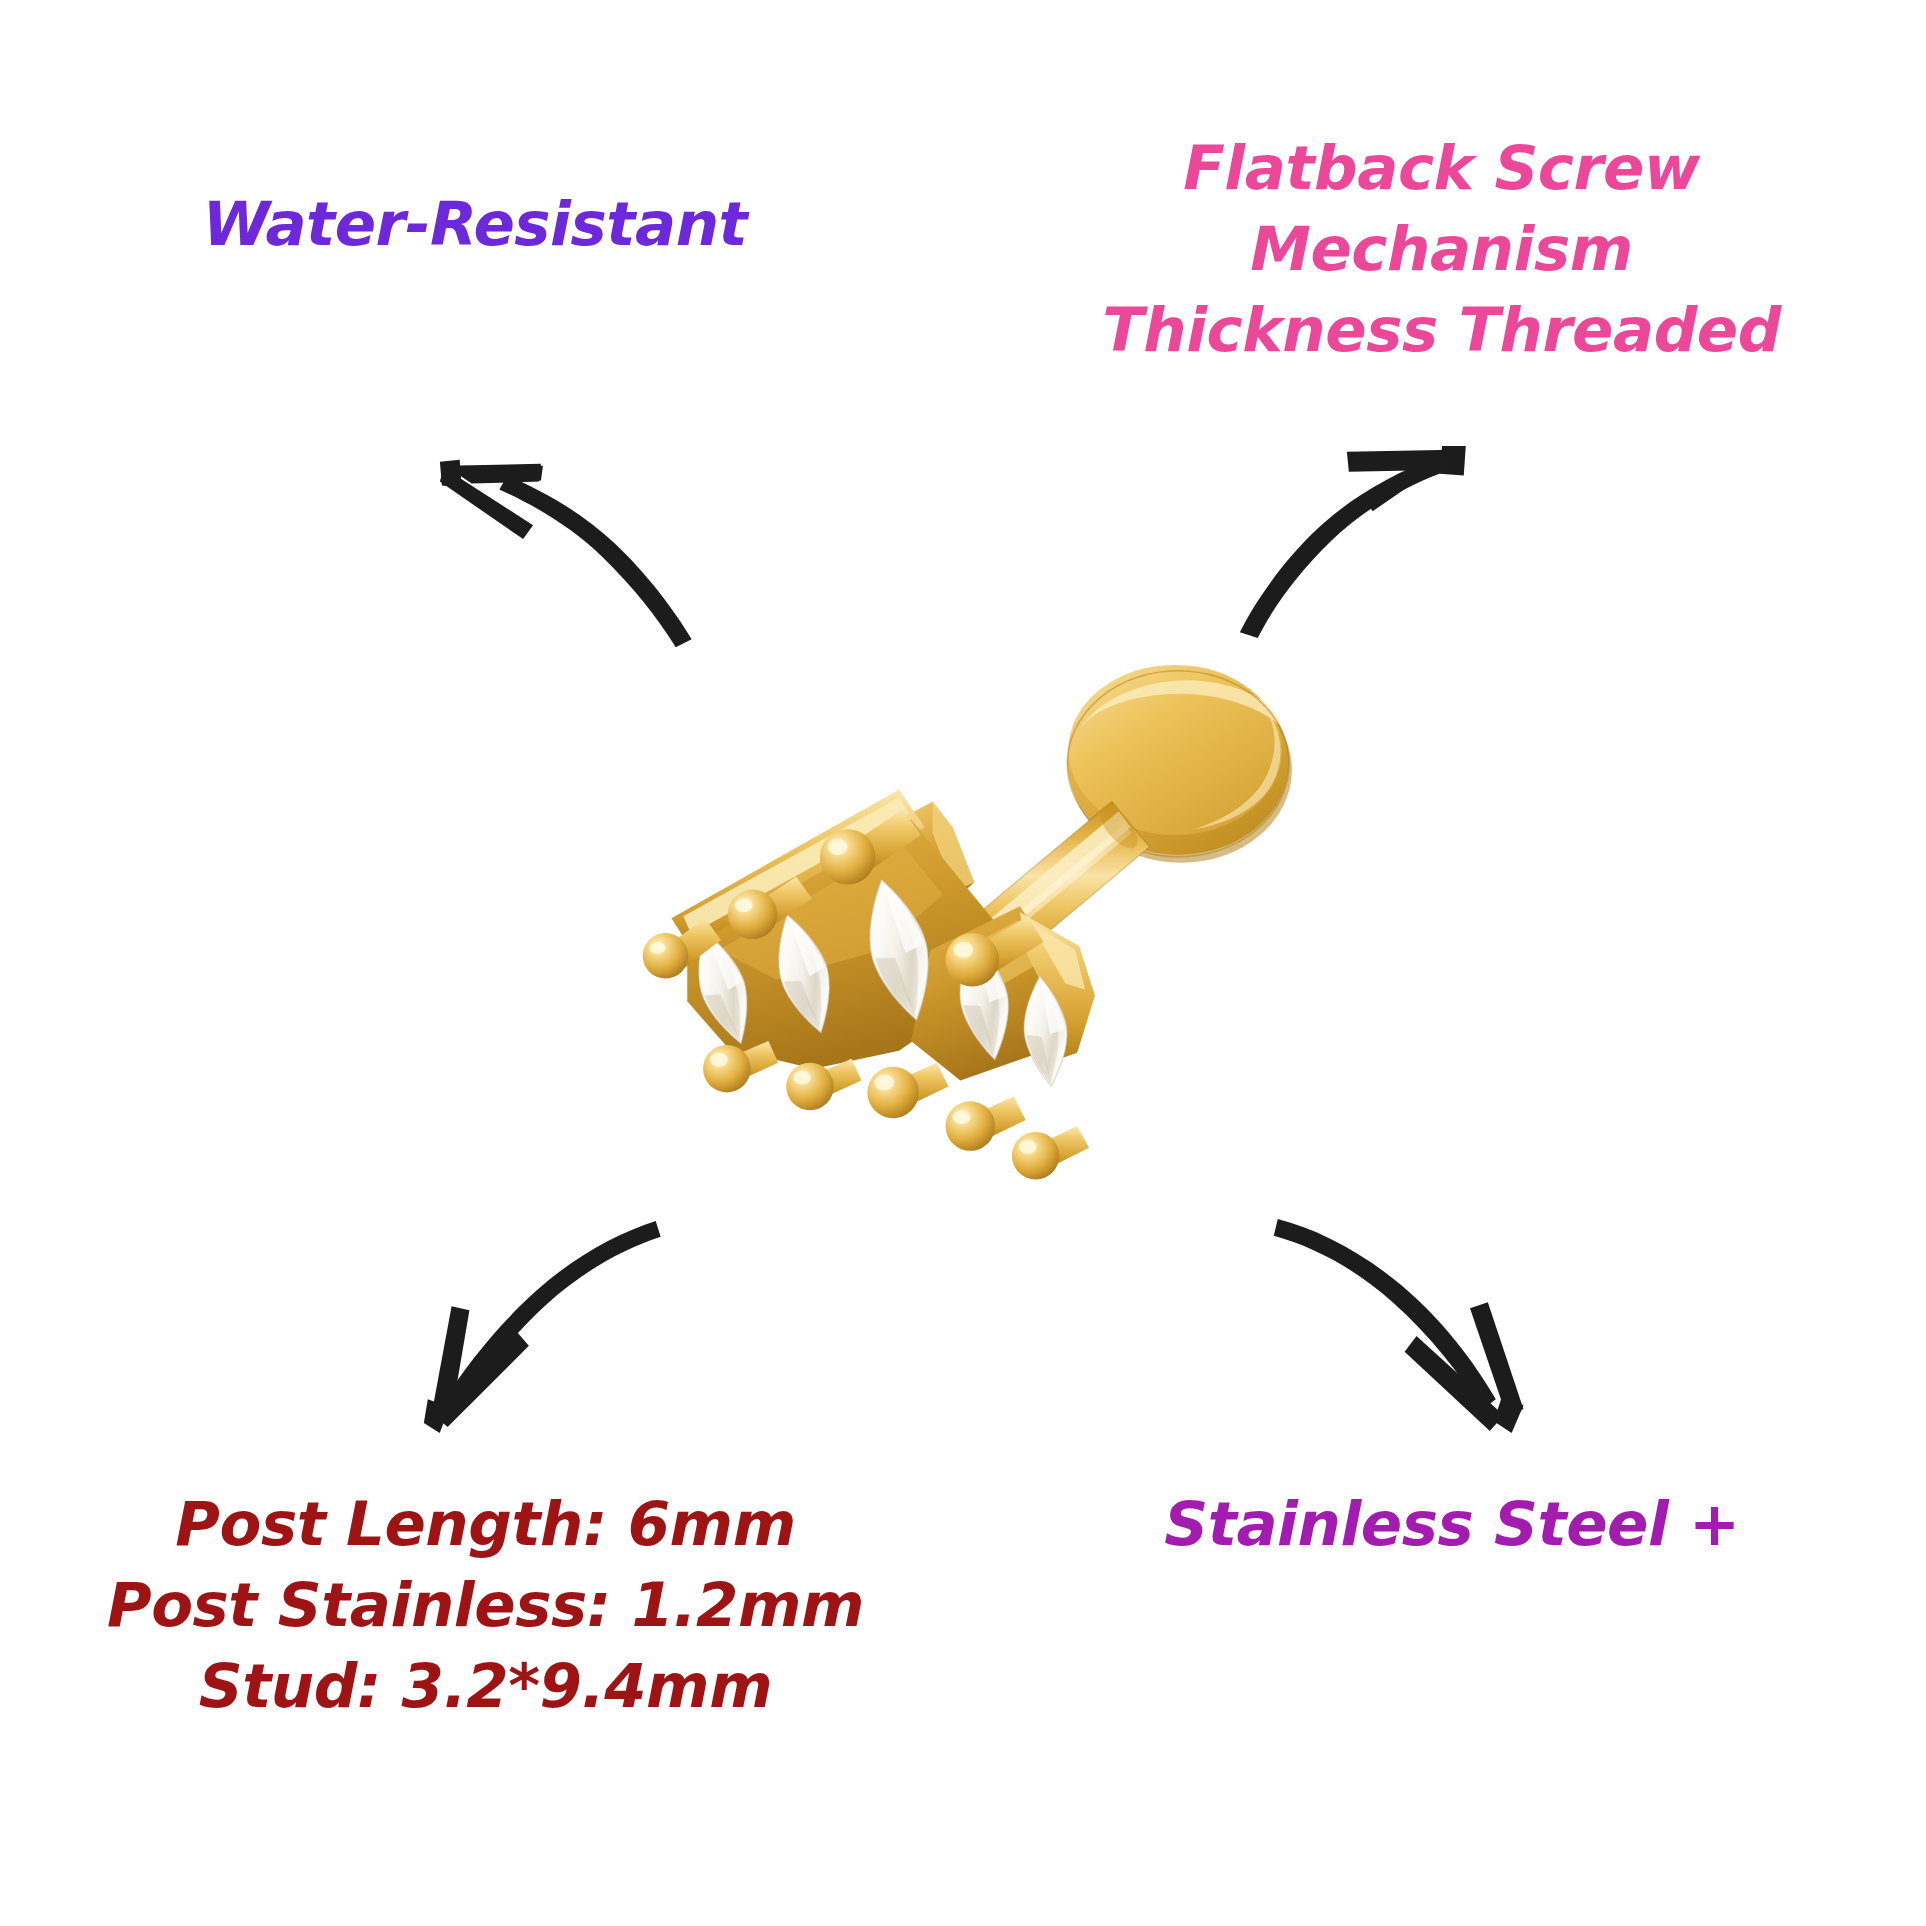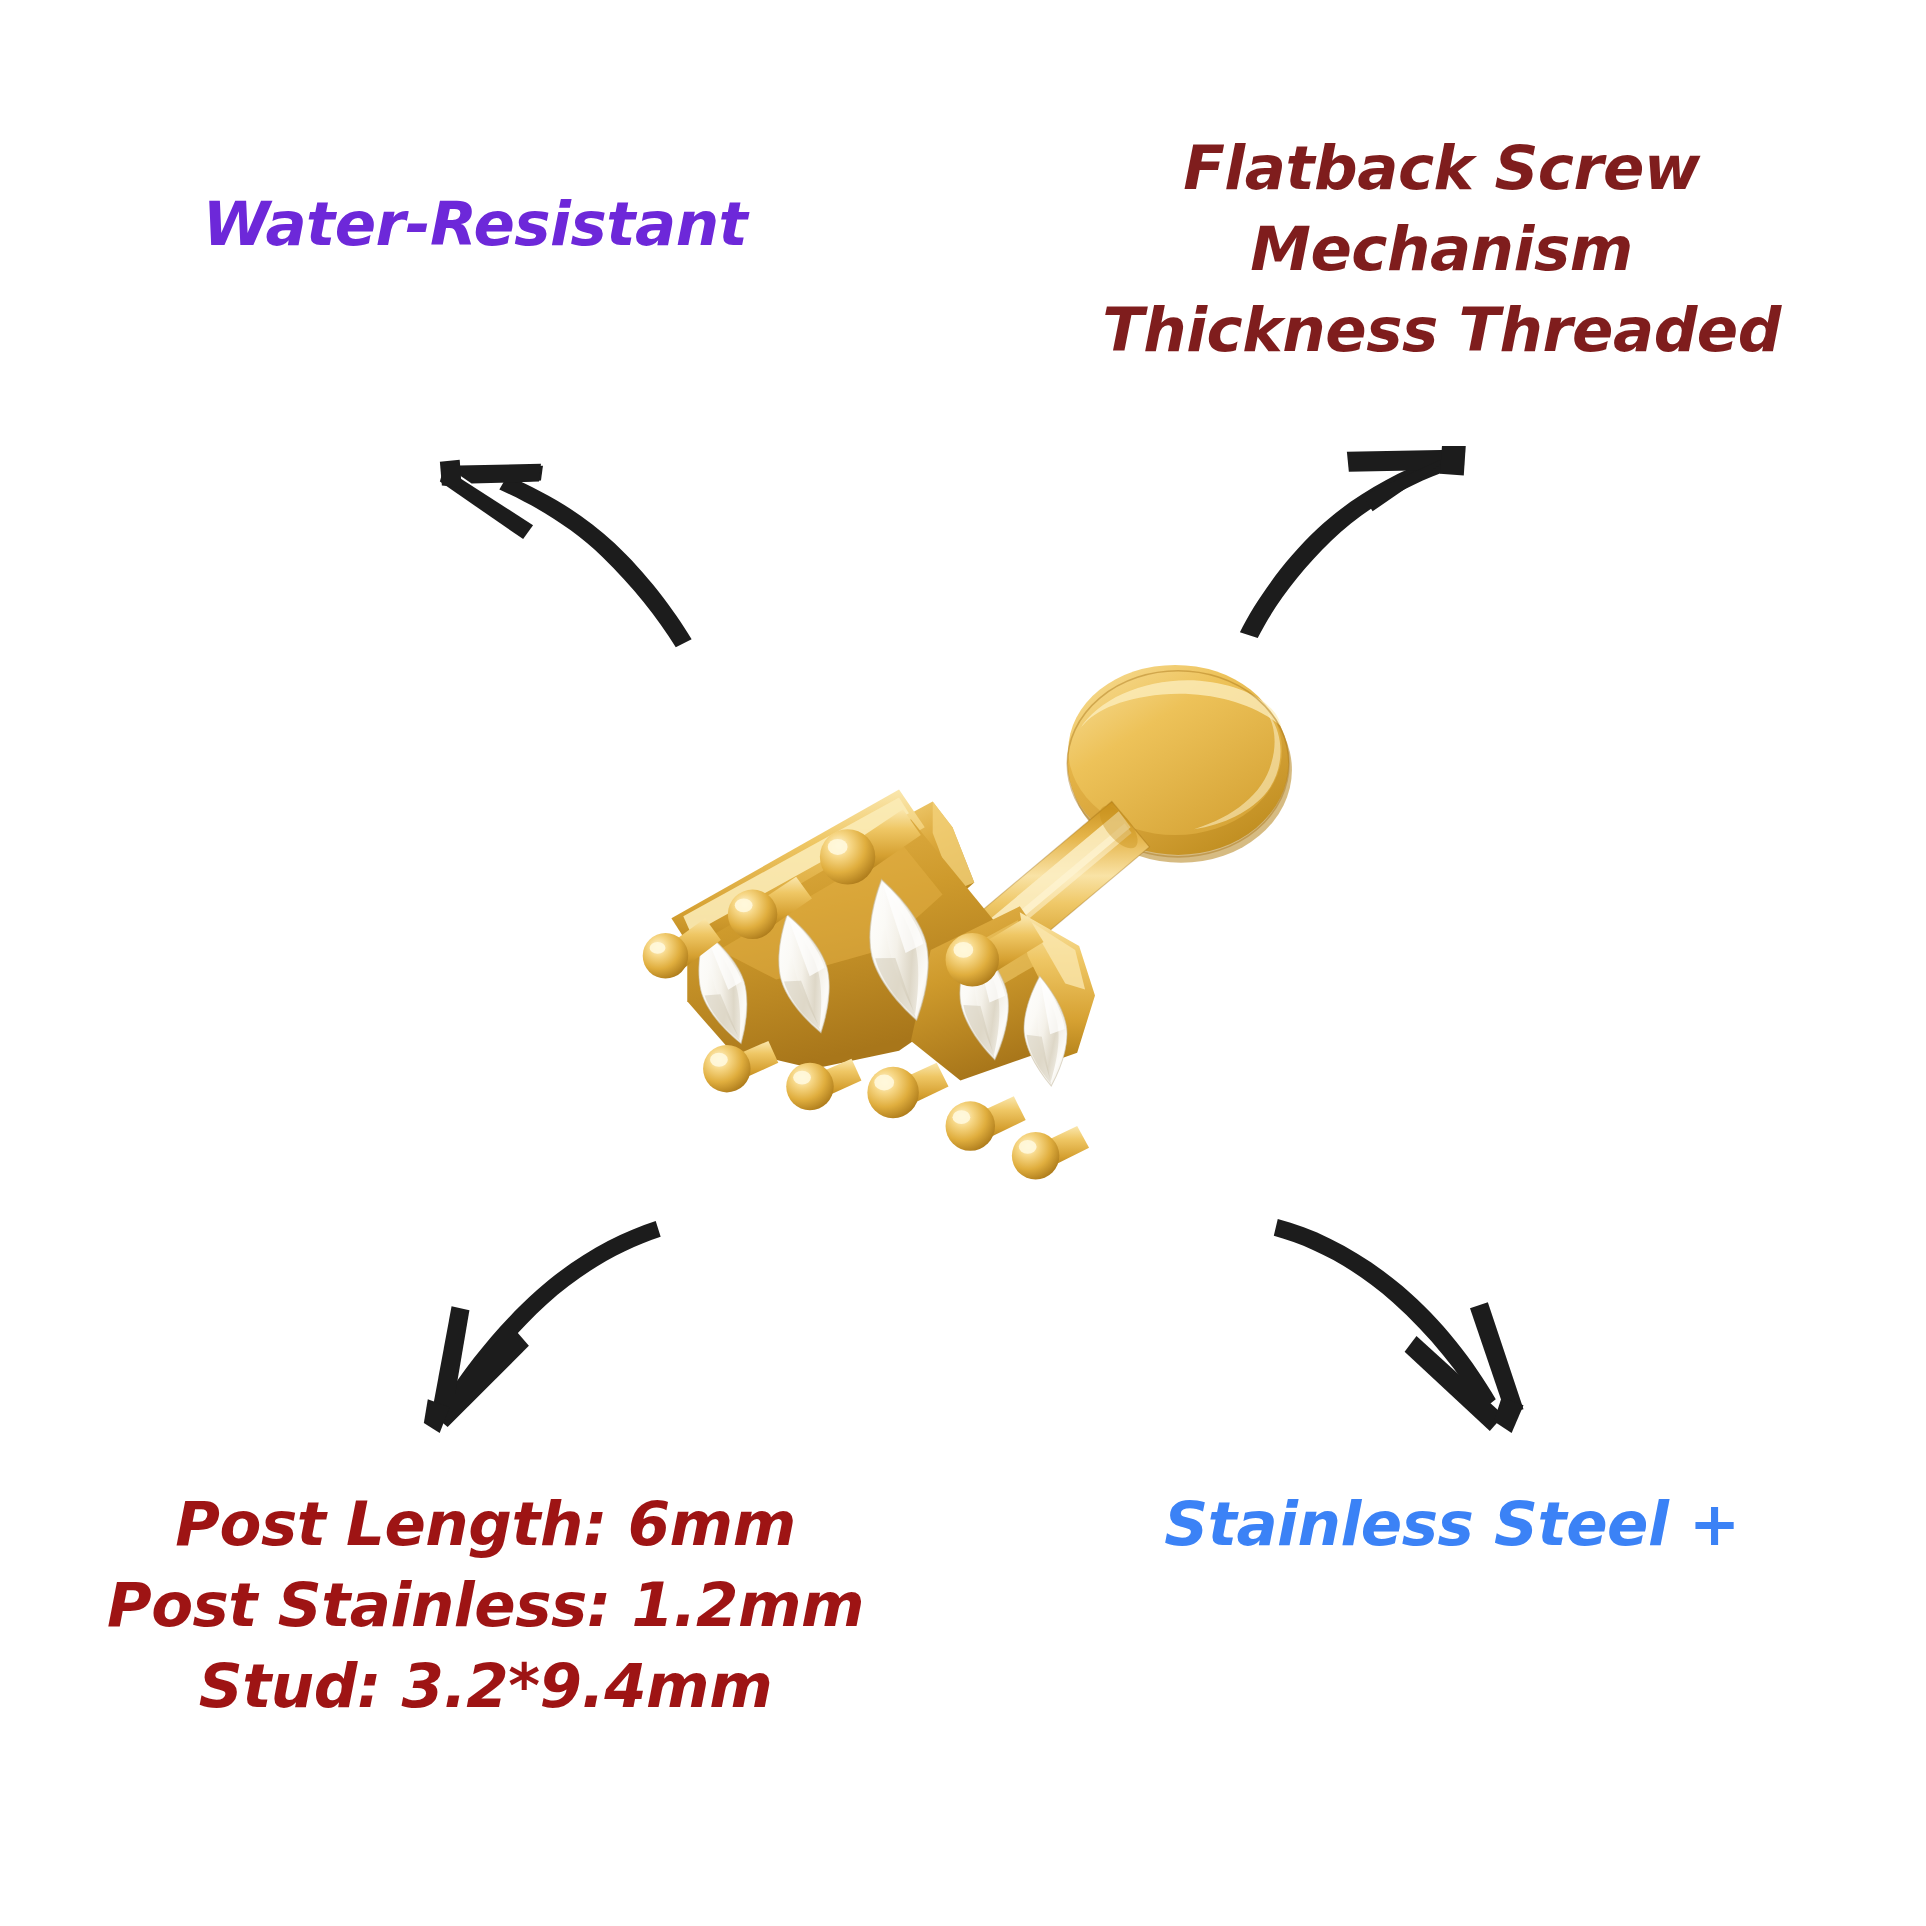--- a/index.html
+++ b/index.html
@@ -336,30 +336,30 @@
           <ellipse cx="448" cy="499" rx="9" ry="7" fill="#FFF8DC" opacity="0.9"></ellipse>
         </g>
       </g>
     </svg>
   </div>
 
   <div class="annotation" id="ann-top-left" style="color: #6d28d9;">
     <span class="line">Water-Resistant</span>
   </div>
 
-  <div class="annotation" id="ann-top-right" style="color: #7f1d1d;">
+  <div class="annotation" id="ann-top-right" style="color: #ec4899;">
     <span class="line">Flatback Screw</span>
     <span class="line">Mechanism</span>
     <span class="line">Thickness Threaded</span>
   </div>
 
   <div class="annotation" id="ann-bottom-left" style="color: rgb(158, 20, 20);">
     <span class="line">Post Length: 6mm</span>
     <span class="line">Post Stainless: 1.2mm</span>
     <span class="line">Stud: 3.2*9.4mm</span>
   </div>
 
-  <div class="annotation" id="ann-bottom-right" style="color: #3b82f6;">
+  <div class="annotation" id="ann-bottom-right" style="color: #a21caf;">
     <span class="line">Stainless Steel +</span>
   </div>
 
 </div>
 
 
 </body></html>

